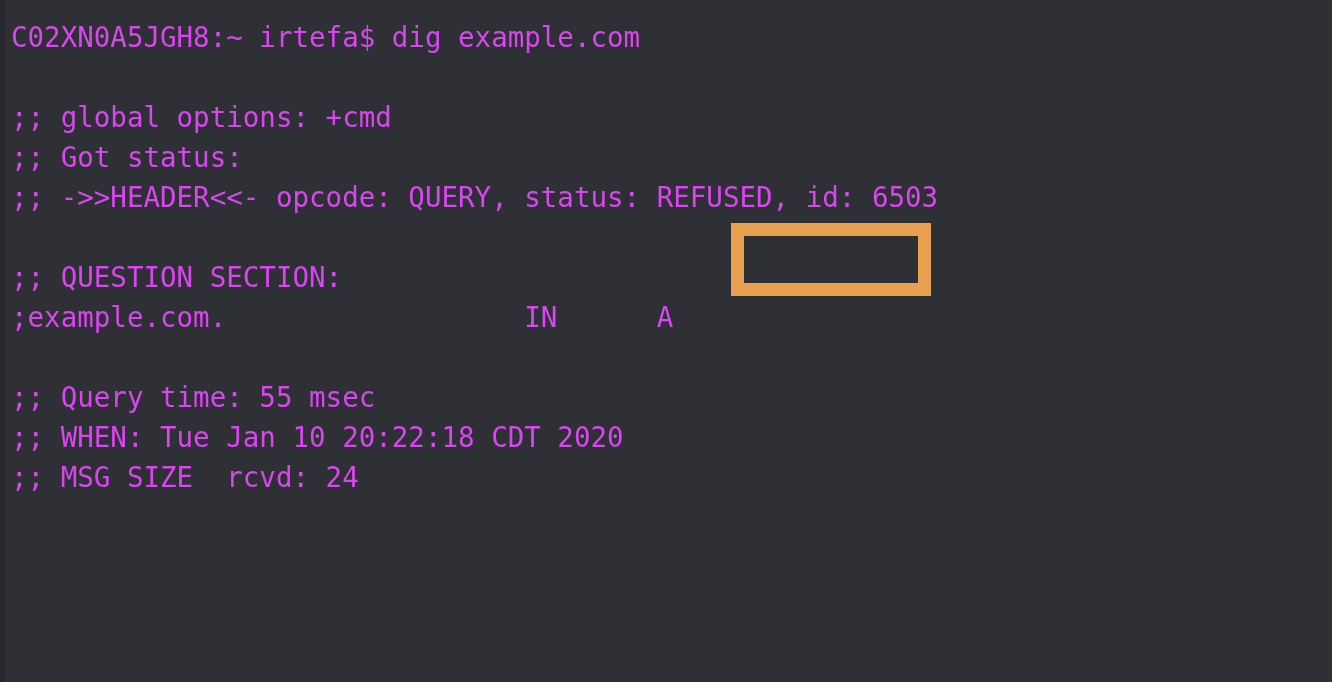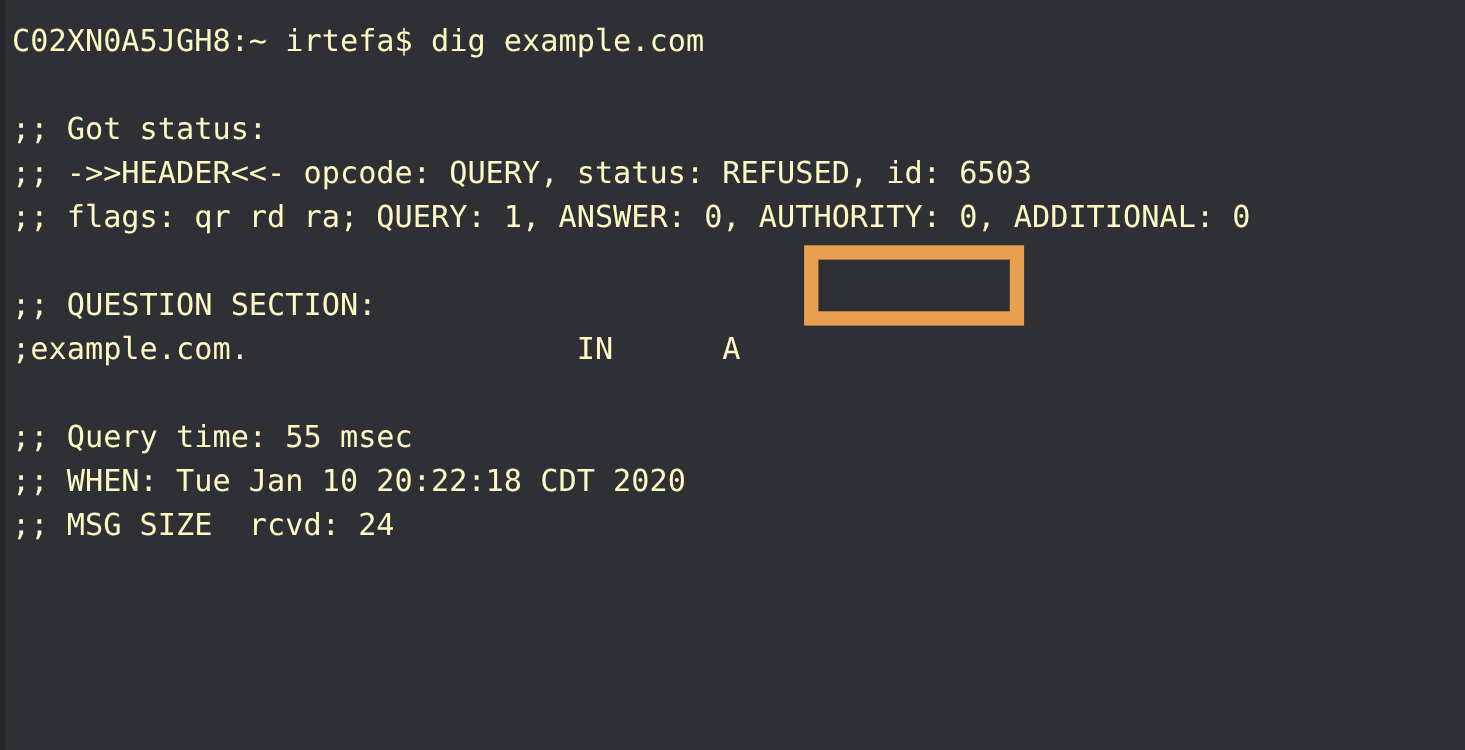--- a/index.html
+++ b/index.html
@@ -28,21 +28,21 @@
     position: absolute;
     left: 11px;
     top: 17px;
     width: 1321px;
   }
   .line {
     height: 40px;
     line-height: 40px;
     font-size: 27.5px;
     letter-spacing: 0px;
-    color: #fef9c3;
+    color: #d946ef;
     white-space: pre;
     font-family: "DejaVu Sans Mono", "Liberation Mono", monospace;
   }
   .line.blank {
     color: transparent;
   }
   
   .highlight-box {
     position: absolute;
     left: 731px;
@@ -58,23 +58,23 @@
 </head>
 <body>
 
 <div id="terminal">
 
   <div class="left-gutter"></div>
 
   <div class="terminal-body">
     <div class="line">C02XN0A5JGH8:~ irtefa$ dig example.com</div>
     <div class="line blank"> </div>
+    <div class="line">;; global options: +cmd</div>
     <div class="line">;; Got status:</div>
     <div class="line">;; -&gt;&gt;HEADER&lt;&lt;- opcode: QUERY, status: REFUSED, id: 6503</div>
-    <div class="line">;; flags: qr rd ra; QUERY: 1, ANSWER: 0, AUTHORITY: 0, ADDITIONAL: 0</div>
     <div class="line blank"> </div>
     <div class="line">;; QUESTION SECTION:</div>
     <div class="line">;example.com.                  IN      A</div>
     <div class="line blank"> </div>
     <div class="line">;; Query time: 55 msec</div>
     <div class="line">;; WHEN: Tue Jan 10 20:22:18 CDT 2020</div>
     <div class="line">;; MSG SIZE  rcvd: 24</div>
   </div>
 
   <div class="highlight-box"></div>

